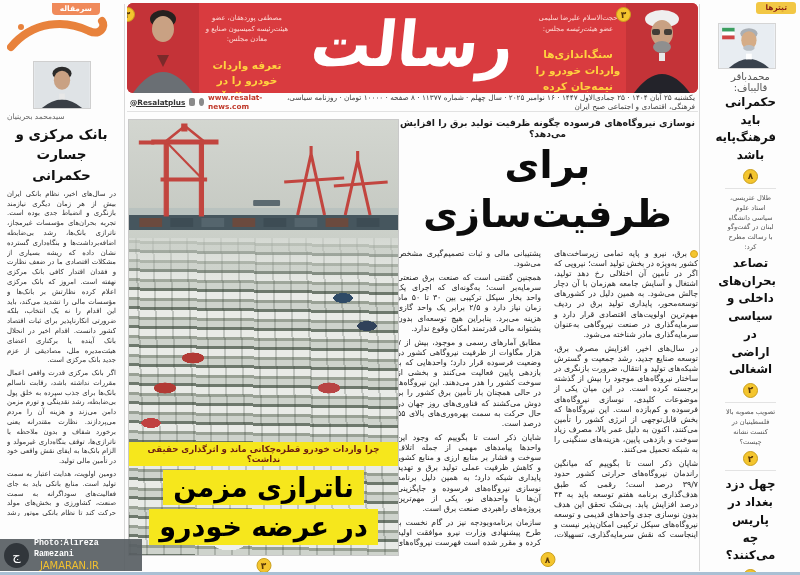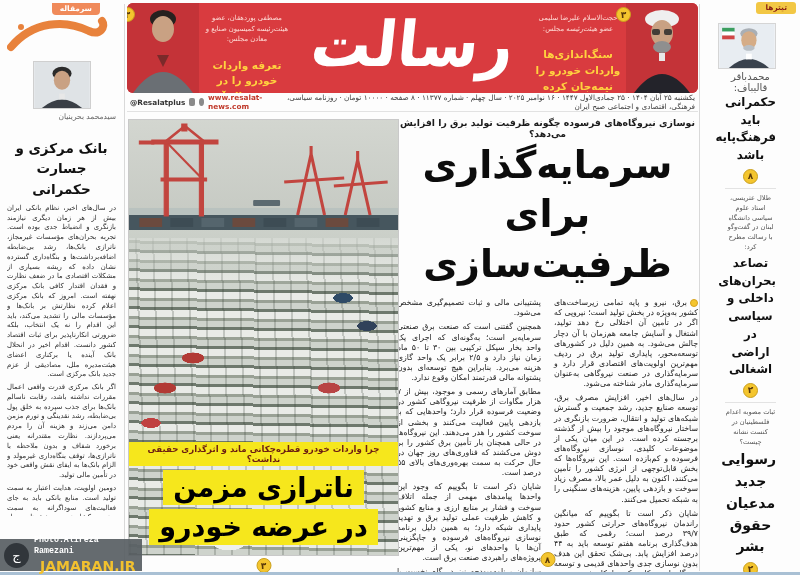--- a/index.html
+++ b/index.html
@@ -23,21 +23,21 @@
   .promo-photo { width:72px; height:90px; flex:0 0 auto; }
   .page-badge { width:15px; height:15px; border-radius:50%; background:#f4c52e; border:1px solid #caa01e;
     color:#59380a; font-size:9px; font-weight:bold; display:flex; align-items:center; justify-content:center; }
   .badge-abs { position:absolute; z-index:3; }
   .logo-wrap { flex:1; display:flex; align-items:center; justify-content:center; }
   .logo { color:#ffffff; font-size:60px; font-weight:bold; transform:skewX(-6deg) scaleY(1.05); line-height:1; padding-bottom:8px; }
 
   .dateline { display:flex; justify-content:space-between; align-items:center; height:17px; margin-top:2px;
     padding:0 3px 2px; border-bottom:1px solid #e2e2e2; font-size:7.3px; color:#3c3c3c; }
   .dateline .site { color:#c0392b; font-weight:bold; }
-  .dateline .handle { font-weight:bold; color:#333; }
+  .dateline .handle { font-weight:bold; color:#333;text-decoration:underline; }
   .dl-left { display:flex; align-items:center; gap:4px; direction:ltr; }
   .soc { width:8px; height:8px; border-radius:2px; background:#8a8a8a; display:inline-block; }
   .soc.tg { border-radius:50%; }
 
   .content { position:relative; height:463px; }
 
   
   .article { position:absolute; left:270px; right:0; top:2px; bottom:0; text-align:center; }
   .art-kicker { font-size:9.3px; font-weight:bold; color:#1c1c1c; margin:3px 0 2px; }
   .art-headline { font-size:38px; font-weight:bold; color:#0c0c0c; line-height:1.3; }
@@ -70,30 +70,30 @@
   .photo-hl { display:block; margin:4px auto 0; width:fit-content; background:#f6e71c; color:#000;
     font-size:27px; font-weight:bold; line-height:1.25; padding:1px 10px; }
   .photo-badge { position:absolute; bottom:-17px; left:50%; transform:translateX(-50%); }
 
   
   .credit-bar { position:absolute; left:0; bottom:4px; width:142px; height:32px; background:rgba(88,94,99,.92);
     display:flex; align-items:center; gap:5px; direction:ltr; padding:2px 4px; z-index:6; }
   .credit-logo { width:25px; height:25px; border-radius:50%; background:#31363b; color:#fff; font-size:13px;
     display:flex; align-items:center; justify-content:center; flex:0 0 auto; }
   .credit-l1 { font-size:8.3px; font-weight:bold; color:#ffffff; line-height:1.3;font-family:Liberation Mono, monospace; }
-  .credit-l2 { font-size:14px; font-weight:bold; color:#f2c12e; line-height:1.3;padding-left:6px; }
+  .credit-l2 { font-size:10px; font-weight:normal; color:#f2c12e; line-height:1.3;padding-left:6px; }
 
   
   .leftcol { position:absolute; left:0; top:0; width:123px; height:516px; padding:3px 7px; overflow:hidden; }
   .edit-head { position:relative; height:56px; }
   .edit-tab { position:absolute; top:0; right:16px; background:#f08a5a; color:#fff; font-size:7.5px; font-weight:bold;
     padding:1px 8px 2px; border-radius:0 0 4px 4px; }
   .ornament { position:absolute; top:10px; left:0; }
   .author-photo { display:block; margin:2px auto 3px; width:58px; height:48px; border:1px solid #cfcfcf; }
-  .author-name { text-align:right; font-size:7.5px; color:#666; margin-bottom:17px; }
+  .author-name { text-align:left; font-size:7.5px; color:#666; margin-bottom:3px; }
   .edit-headline { text-align:center; font-size:13.5px; font-weight:bold; color:#111; line-height:1.5; margin-bottom:5px; }
   .edit-body { text-align:justify; font-size:6.9px; line-height:1.42; color:#2a2a2a; height:352px; overflow:hidden; }
   .edit-body p { margin-bottom:3px; }
 
   
   .sidebar { position:absolute; right:0; top:0; width:99px; height:575px; padding:2px 24px; overflow:hidden; }
   .sb-tab { position:absolute; top:2px; right:4px; background:#f2c744; color:#8a1f14; font-size:7.5px; font-weight:bold;
     padding:1px 9px 2px; border-radius:3px; }
   .sb-item { padding:5px 0 4px; border-bottom:1px solid #e3e3e3; text-align:center; position:relative; }
   .sb-item:last-child { border-bottom:none; }
@@ -163,21 +163,20 @@
         <span class="soc tg"></span>
         <span class="site">www.resalat-news.com</span>
       </span>
     </div>
 
     <div class="content">
 
       <div class="article">
         <div class="art-kicker">نوسازی نیروگاه‌های فرسوده چگونه ظرفیت تولید برق را افزایش می‌دهد؟</div>
         <div class="art-headline">
-          <div>سرمایه‌گذاری</div>
           <div>برای ظرفیت‌سازی</div>
         </div>
         <div class="art-body">
           <p><span class="sun-bullet"></span><span>برق، نیرو و پایه تمامی زیرساخت‌های کشور به‌ویژه در بخش تولید است؛ نیرویی که اگر در تأمین آن اختلالی رخ دهد تولید، اشتغال و آسایش جامعه هم‌زمان با آن دچار چالش می‌شود. به همین دلیل در کشورهای توسعه‌محور، پایداری تولید برق در ردیف مهم‌ترین اولویت‌های اقتصادی قرار دارد و سرمایه‌گذاری در صنعت نیروگاهی به‌عنوان سرمایه‌گذاری مادر شناخته می‌شود.</span></p>
           <p>در سال‌های اخیر، افزایش مصرف برق، توسعه صنایع جدید، رشد جمعیت و گسترش شبکه‌های تولید و انتقال، ضرورت بازنگری در ساختار نیروگاه‌های موجود را بیش از گذشته برجسته کرده است. در این میان یکی از موضوعات کلیدی، نوسازی نیروگاه‌های فرسوده و کم‌بازده است. این نیروگاه‌ها که بخش قابل‌توجهی از انرژی کشور را تأمین می‌کنند، اکنون به دلیل عمر بالا، مصرف زیاد سوخت و بازدهی پایین، هزینه‌های سنگینی را به شبکه تحمیل می‌کنند.</p>
           <p>شایان ذکر است تا بگوییم که میانگین راندمان نیروگاه‌های حرارتی کشور حدود ۳۹/۷ درصد است؛ رقمی که طبق هدف‌گذاری برنامه هفتم توسعه باید به ۴۴ درصد افزایش یابد. بی‌شک تحقق این هدف بدون نوسازی جدی واحدهای قدیمی و توسعه نیروگاه‌های سیکل ترکیبی امکان‌پذیر نیست و اینجاست که نقش سرمایه‌گذاری، تسهیلات، پشتیبانی مالی و ثبات تصمیم‌گیری مشخص می‌شود.</p>
           <p>همچنین گفتنی است که صنعت برق صنعتی سرمایه‌بر است؛ به‌گونه‌ای که اجرای یک واحد بخار سیکل ترکیبی بین ۳۰ تا ۵۰ ماه زمان نیاز دارد و ۲/۵ برابر یک واحد گازی هزینه می‌برد. بنابراین هیچ توسعه‌ای بدون پشتوانه مالی قدرتمند امکان وقوع ندارد.</p>
           <p>مطابق آمارهای رسمی و موجود، بیش از ۷ هزار مگاوات از ظرفیت نیروگاهی کشور در وضعیت فرسوده قرار دارد؛ واحدهایی که با بازدهی پایین فعالیت می‌کنند و بخشی از سوخت کشور را هدر می‌دهند. این نیروگاه‌ها در حالی همچنان بار تأمین برق کشور را بر دوش می‌کشند که فناوری‌های روز جهان در حال حرکت به سمت بهره‌وری‌های بالای ۵۵ درصد است.</p>
           <p>شایان ذکر است تا بگوییم که وجود این واحدها پیامدهای مهمی از جمله اتلاف سوخت و فشار بر منابع ارزی و منابع کشور و کاهش ظرفیت عملی تولید برق و تهدید پایداری شبکه دارد؛ به همین دلیل برنامه نوسازی نیروگاه‌های فرسوده و جایگزینی آن‌ها با واحدهای نو، یکی از مهم‌ترین پروژه‌های راهبردی صنعت برق است.</p>
           <p>سازمان برنامه‌وبودجه نیز در گام نخست با طرح پیشنهادی وزارت نیرو موافقت اولیه کرده و مقرر شده است فهرست نیروگاه‌های اولویت‌دار برای دریافت مصوبه شورای اقتصاد تدوین شود. نکته مهم آن است که نوسازی تنها به کاهش هزینه‌ها کمک نمی‌کند بلکه در کنار افزایش بازدهی، ظرفیت عملی تولید برق را افزایش می‌دهد بدون آنکه نیاز به مصرف سوخت بیشتر باشد. این نکته‌ای است که در شرایط ناترازی گاز اهمیت دوچندان پیدا می‌کند.</p>
@@ -285,22 +284,21 @@
       <span class="page-badge sb-badge">۸</span>
     </div>
 
     <div class="sb-item">
       <div class="sb-kicker">طلال عتریسی، استاد علوم سیاسی دانشگاه لبنان در گفت‌وگو با رسالت مطرح کرد:</div>
       <div class="sb-headline">تصاعد بحران‌های داخلی و سیاسی در اراضی اشغالی</div>
       <span class="page-badge sb-badge">۲</span>
     </div>
 
     <div class="sb-item">
-      <div class="sb-kicker">ثبات مصوبه اعدام فلسطینیان در کنست نشانه چیست؟</div>
-      <div class="sb-headline big">رسوایی جدید مدعیان حقوق بشر</div>
+      <div class="sb-kicker">تصویب مصوبه بالا فلسطینیان در کنست نشانه چیست؟</div>
       <span class="page-badge sb-badge">۲</span>
     </div>
 
     <div class="sb-item">
       <div class="sb-headline">چهل دزد بغداد در پاریس چه می‌کنند؟</div>
       <span class="page-badge sb-badge">۲</span>
     </div>
 
     <div class="sb-item">
       <div class="sb-headline">آیا ایالات آسایش دوباره آبی می‌شوند؟</div>

